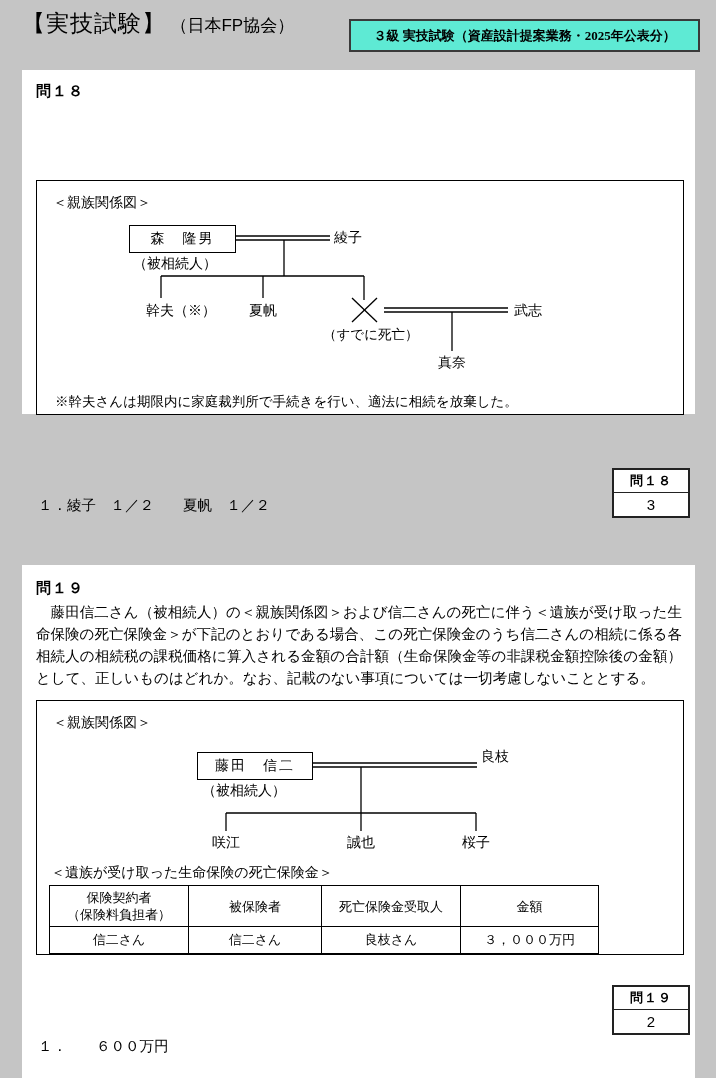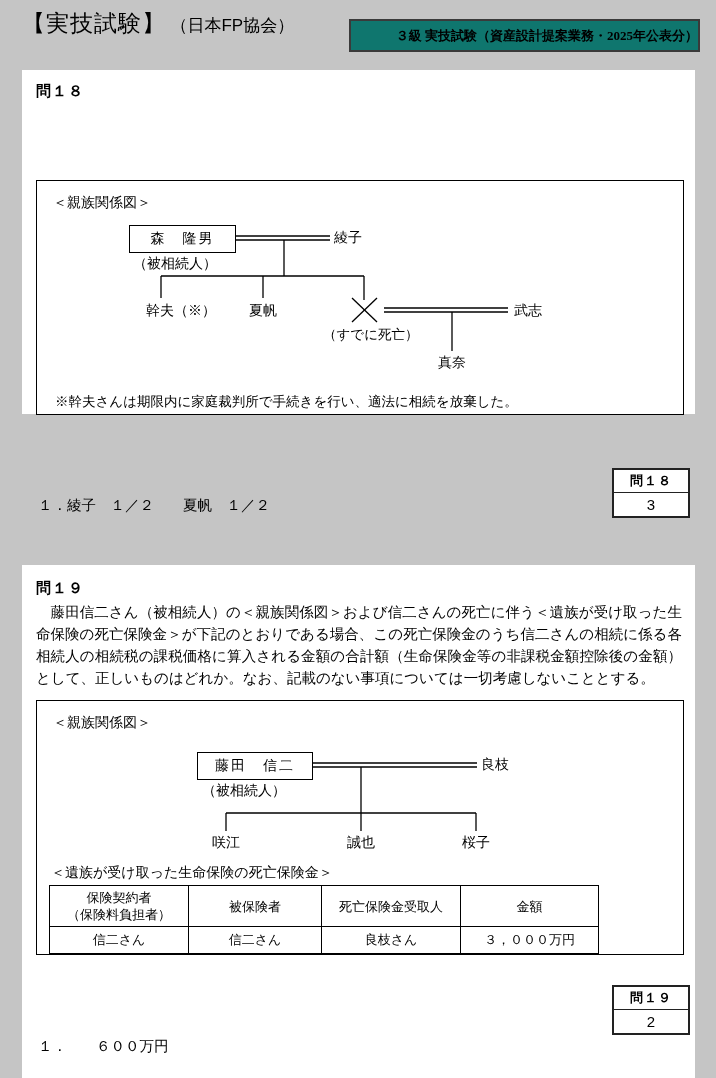--- a/index.html
+++ b/index.html
@@ -6,22 +6,22 @@
   body{
     width:716px;height:1078px;position:relative;overflow:hidden;
     background:#c5c5c5;color:#000;
     font-family:"Liberation Serif",serif;
   }
   .header-title{position:absolute;left:22px;top:8px;font-family:"Liberation Sans",sans-serif;font-weight:normal;white-space:nowrap}
   .t-main{font-size:23px;letter-spacing:1px}
   .t-org{font-size:17px}
   .exam-label-box{
     position:absolute;left:349px;top:19px;width:347px;height:29px;
-    background:#0f766e;border:2px solid #3a3a3a;
-    display:flex;align-items:center;justify-content:flex-end;
+    background:#5eead4;border:2px solid #3a3a3a;
+    display:flex;align-items:center;justify-content:center;
     font-size:13px;font-weight:bold;white-space:nowrap
   }
   .panel{position:absolute;left:22px;width:673px;background:#ffffff}
   #panel-q18{top:70px;height:344px}
   #panel-q19{top:565px;height:641px}
   .qnum{position:absolute;font-weight:bold;font-size:15px;letter-spacing:1px}
   .qbody{position:absolute;font-size:14.5px;line-height:22px;text-align:justify}
   .diagram-box{position:absolute;border:1.2px solid #000;background:#fff}
   .tree-svg{position:absolute;left:0;top:0}
   .tree-svg line{stroke:#000;stroke-width:1.3}
@@ -121,21 +121,21 @@
         <line x1="324" y1="66" x2="324" y2="112"></line>
         <line x1="189" y1="112" x2="439" y2="112"></line>
         <line x1="189" y1="112" x2="189" y2="130"></line>
         <line x1="324" y1="112" x2="324" y2="130"></line>
         <line x1="439" y1="112" x2="439" y2="130"></line>
       </g>
     </svg>
     <div class="tree-label" style="left:16px;top:13px">＜親族関係図＞</div>
     <div class="person-box" style="left:160px;top:51px;width:114px;height:26px">藤田　信二</div>
     <div class="person" style="left:165px;top:81px">（被相続人）</div>
-    <div class="person" style="left:444px;top:55px">良枝</div>
+    <div class="person" style="left:444px;top:47px">良枝</div>
     <div class="person" style="left:175px;top:133px">咲江</div>
     <div class="person" style="left:310px;top:133px">誠也</div>
     <div class="person" style="left:425px;top:133px">桜子</div>
 
     <div class="ins-label" style="left:14px;top:163px">＜遺族が受け取った生命保険の死亡保険金＞</div>
     <table class="ins-table" style="left:12px;top:184px;width:513px">
       <thead>
         <tr>
           <th style="width:130px">保険契約者
 （保険料負担者）</th>

